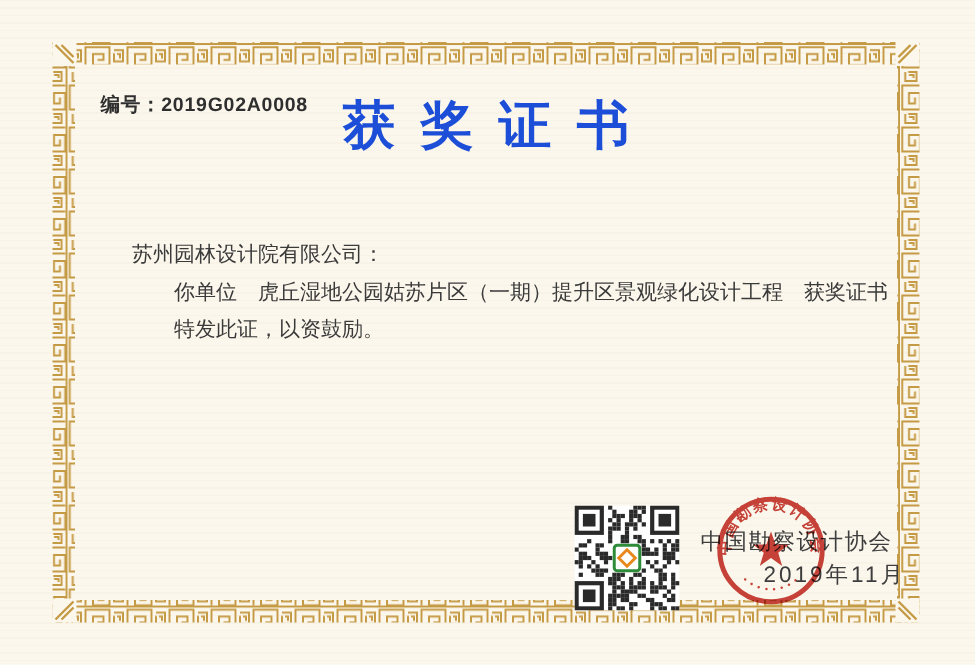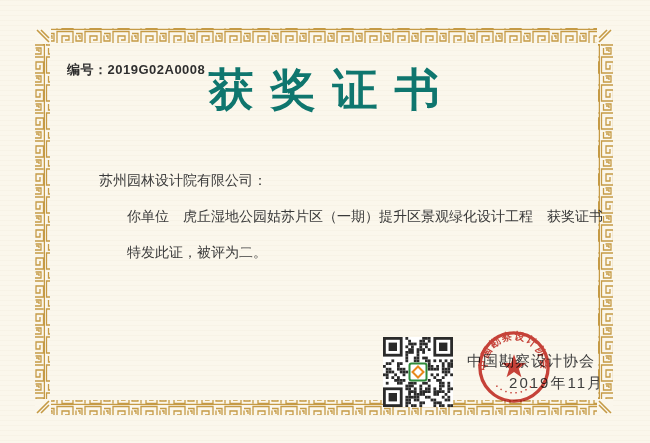--- a/index.html
+++ b/index.html
@@ -12,29 +12,29 @@
   }
   .page{position:absolute;inset:0;width:650px;height:443px;}
   .frame{position:absolute;left:0;top:0;}
   .serial{
     position:absolute;left:67px;top:61px;
     font-size:13px;font-weight:bold;color:#2f2f2f;letter-spacing:.5px;text-align:center;
   }
   .title{
     position:absolute;left:35px;right:37px;top:60px;
     text-align:center;
-    font-size:45px;font-weight:bold;color:#0f766e;
+    font-size:35px;font-weight:bold;color:#1d4ed8;
     letter-spacing:17px;text-indent:17px;
     font-family:"Liberation Serif","DejaVu Serif",serif;
   }
   .body-text{
     position:absolute;left:88px;top:157px;right:62px;
     font-size:14px;color:#3a3a3a;
   }
-  .body-text p{margin:11px;line-height:25px;white-space:nowrap;}
+  .body-text p{margin:0;line-height:25px;white-space:nowrap;}
   .body-text .indent{text-indent:2em;}
   .qr{position:absolute;left:383px;top:337px;width:70px;height:70px;}
   .issuer{
     position:absolute;left:458px;top:352px;width:146px;
     text-align:center;color:#3d3d3d;
   }
   .issuer-name{font-size:15px;letter-spacing:1px;white-space:nowrap;}
   .issue-date{font-size:15px;letter-spacing:2px;margin-top:3px;text-align:right;}
   .seal{
     position:absolute;left:475px;top:328px;width:78px;height:78px;
@@ -74,21 +74,21 @@
     </g>
   </svg>
 
   <div class="serial"><span>编号：</span><span>2019G02A0008</span></div>
 
   <div class="title">获奖证书</div>
 
   <div class="body-text">
     <p>苏州园林设计院有限公司：</p>
     <p class="indent">你单位　虎丘湿地公园姑苏片区（一期）提升区景观绿化设计工程　获奖证书</p>
-    <p class="indent">特发此证，被评为二。</p>
+    <p class="indent">特发此证，以资鼓励。</p>
   </div>
 
   <div class="qr" id="qr"><svg xmlns="http://www.w3.org/2000/svg" width="70" height="70" viewBox="0 0 70 70">
         <rect width="70" height="70" fill="#fff"></rect>
         <rect x="22.4" y="0" width="2.8" height="2.8" fill="#2a2a2a"></rect>
         <rect x="39.199999999999996" y="0" width="2.8" height="2.8" fill="#2a2a2a"></rect>
         <rect x="42" y="0" width="2.8" height="2.8" fill="#2a2a2a"></rect>
         <rect x="44.8" y="0" width="2.8" height="2.8" fill="#2a2a2a"></rect>
         <rect x="25.2" y="2.8" width="2.8" height="2.8" fill="#2a2a2a"></rect>
         <rect x="36.4" y="2.8" width="2.8" height="2.8" fill="#2a2a2a"></rect>

